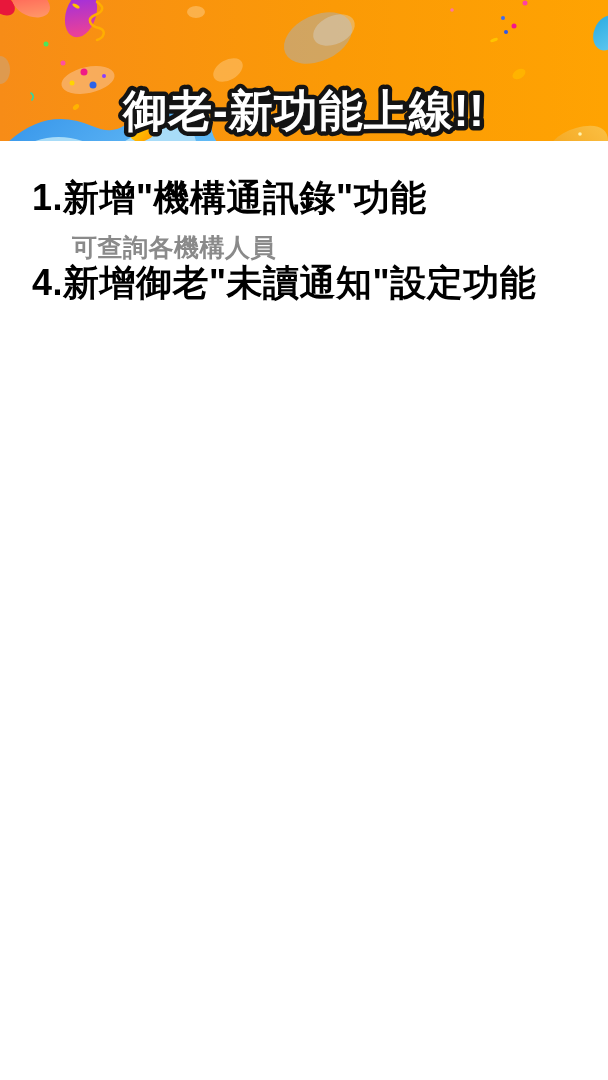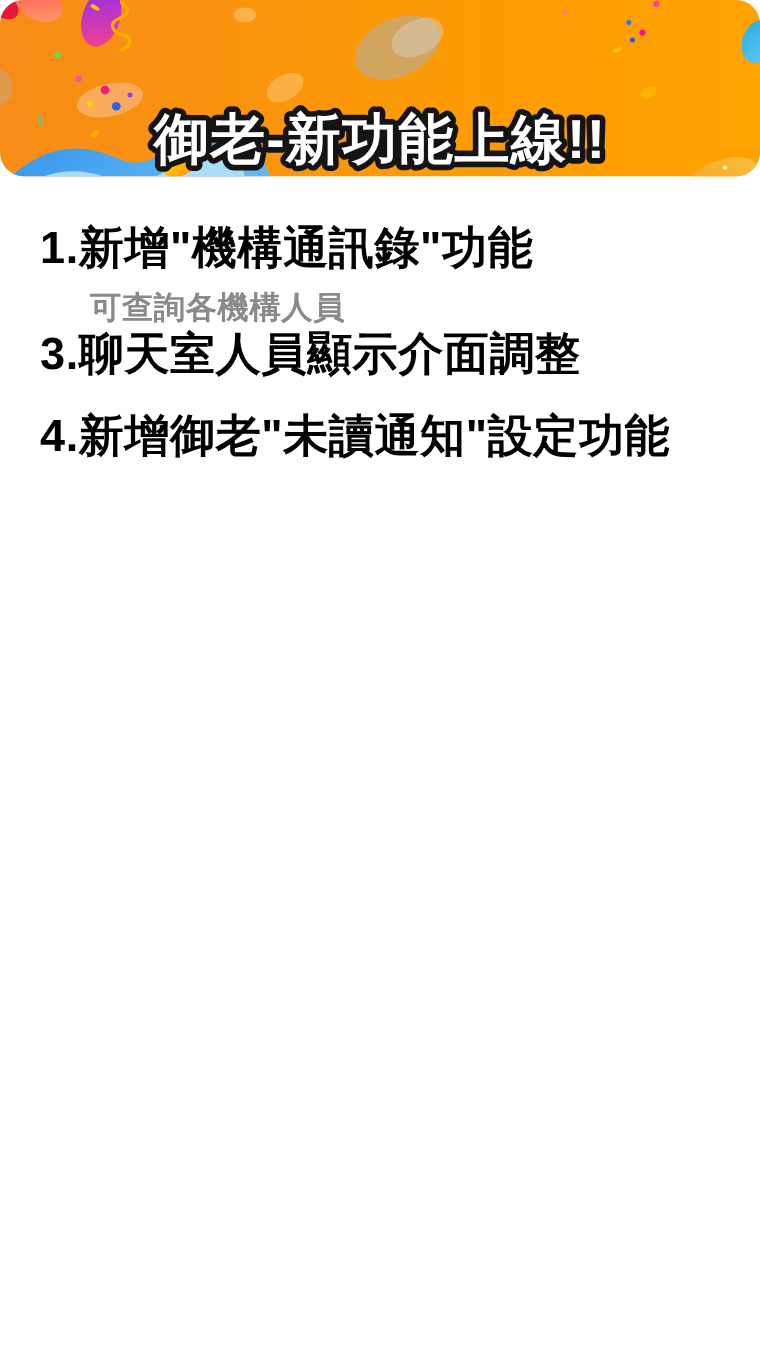--- a/index.html
+++ b/index.html
@@ -15,21 +15,20 @@
     position: relative;
     width: 608px;
     height: 1080px;
     background: #ffffff;
   }
   .banner {
     position: relative;
     width: 608px;
     height: 141px;
     overflow: hidden;
-    border-radius: 19px;
   }
   .banner svg { display: block; }
   .features {
     padding: 36px 16px 0 32px;
   }
   .feature-item {
     font-size: 36px;
     font-weight: 700;
     color: #000000;
     line-height: 1.15;
@@ -39,21 +38,20 @@
   .feature-item + .feature-item { margin-top: 24px; }
   .feature-item.after-note { margin-top: 22px; }
   .feature-note {
     font-size: 25px;
     font-weight: 700;
     color: #8a8a8a;
     line-height: 1.2;
     margin: 14px 0 0 40px;
     letter-spacing: 0.5px;
     white-space: nowrap;
-    font-family: Liberation Serif, serif;
   }
 </style>
 </head>
 <body>
 
 <div class="page">
 
   <div class="banner">
     <svg width="608" height="190" viewBox="0 0 608 190" xmlns="http://www.w3.org/2000/svg">
       <defs>
@@ -155,17 +153,16 @@
 
       <path fill="#e01050" d="M594 178 C600 170 608 170 608 176 L608 190 L588 190 Z"></path>
 
       <text x="304" y="126" text-anchor="middle" font-family="Liberation Sans, sans-serif" font-size="44" font-weight="700" fill="#ffffff" stroke="#141414" stroke-width="9" stroke-linejoin="round" paint-order="stroke" letter-spacing="1">御老-新功能上線!!</text>
     </svg>
   </div>
 
   <main class="features">
     <div class="feature-item">1.新增"機構通訊錄"功能</div>
     <div class="feature-note">可查詢各機構人員</div>
-    <div class="feature-item">3.聊天室人員顯示介面調整</div>
     <div class="feature-item">4.新增御老"未讀通知"設定功能</div>
   </main>
 
 </div>
 
 </body></html>

